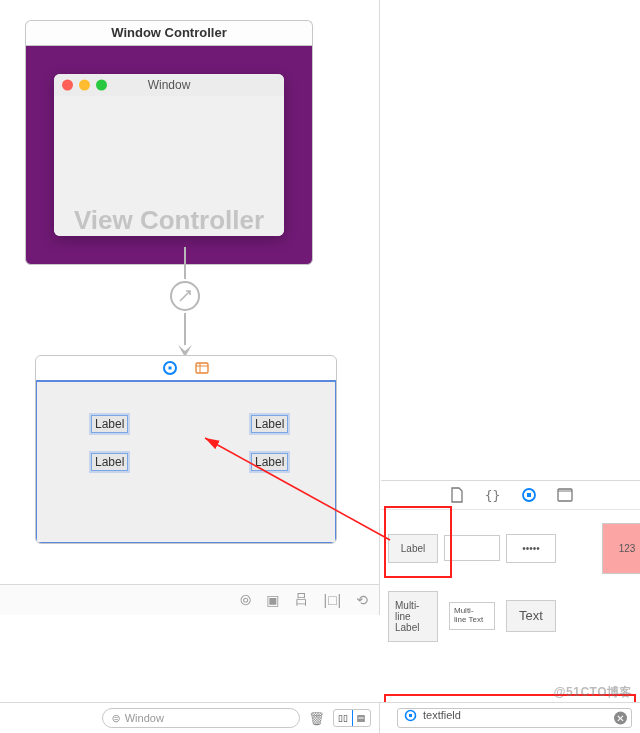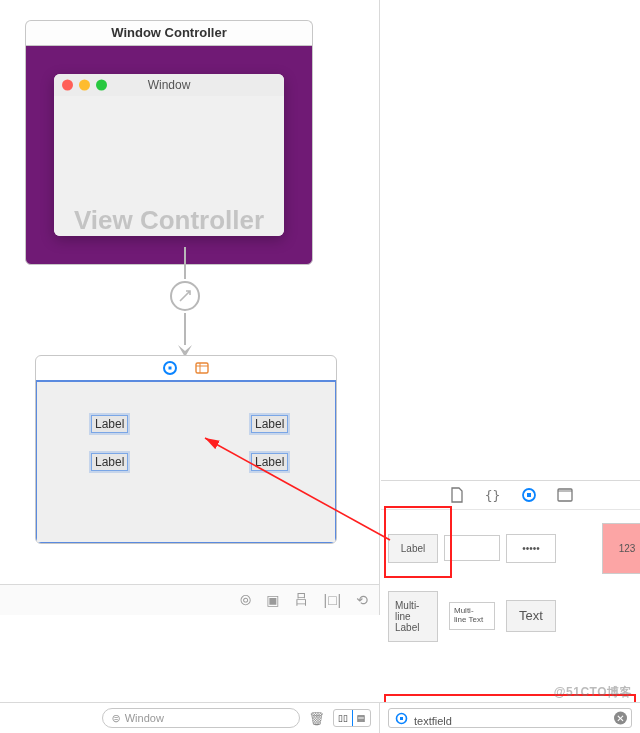--- a/index.html
+++ b/index.html
@@ -315,23 +315,24 @@
   }
   .lib-search {
     flex: 1;
     height: 18px;
     border: 1px solid #c7c7c7;
     border-radius: 3px;
     font-size: 11px;
     color: #555;
     padding: 0 6px;
     display: flex;
-    align-items: flex-end;
+    align-items: flex-start;
     gap: 6px;
     position: relative;
+    margin-left: 9px;
   }
   .lib-search .clear {
     position: absolute;
     right: 4px;
     top: 50%;
     transform: translateY(-50%);
     width: 13px;
     height: 13px;
     background: #8a8a8a;
     color: #fff;

